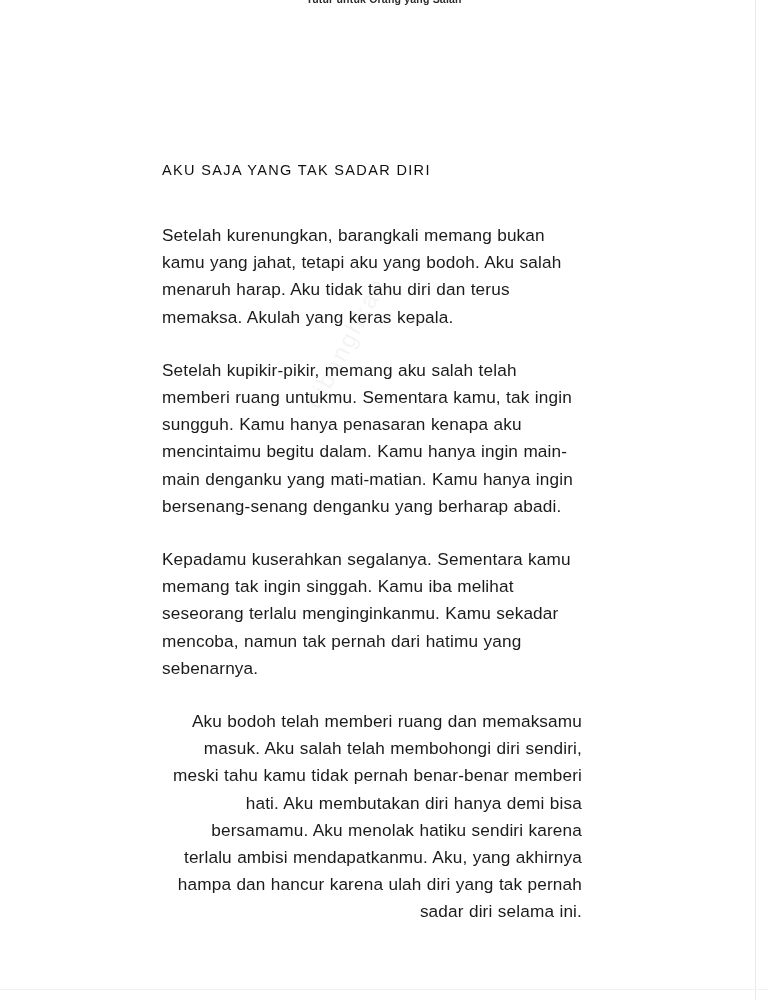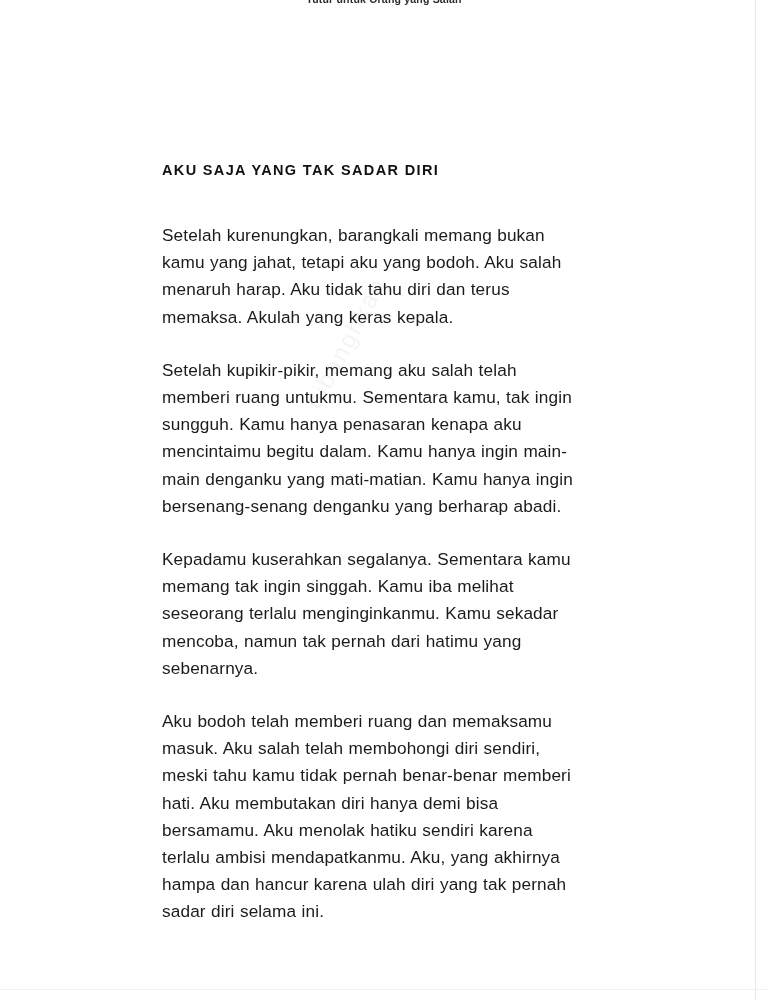--- a/index.html
+++ b/index.html
@@ -58,39 +58,39 @@
 
   .content {
     position: absolute;
     left: 162px;
     top: 162px;
     width: 420px;
   }
 
   .chapter-title {
     font-family: "Liberation Sans", sans-serif;
-    font-weight: bold;
+    font-weight: normal;
     font-size: 14.5px;
     letter-spacing: 1.35px;
     color: #111111;
     margin: 0 0 44px 0;
     white-space: nowrap;
   }
 
   .body-para {
     margin: 0 0 26px 0;
     font-family: Liberation Sans, sans-serif;
     font-size: 17.2px;
     line-height: 27.2px;
     color: #1b1b1b;
     text-align: left;
     letter-spacing: 0.15px;
     word-spacing: 0.4px;
   }
-  .body-para:last-child { margin-bottom: 0; }
+  .body-para:last-child { margin-bottom: 0; text-align: right; }
 
   
   .watermark {
     position: absolute;
     left: 300px;
     top: 400px;
     transform: rotate(-62deg);
     transform-origin: left top;
     font-family: "Liberation Sans", sans-serif;
     font-size: 24px;

